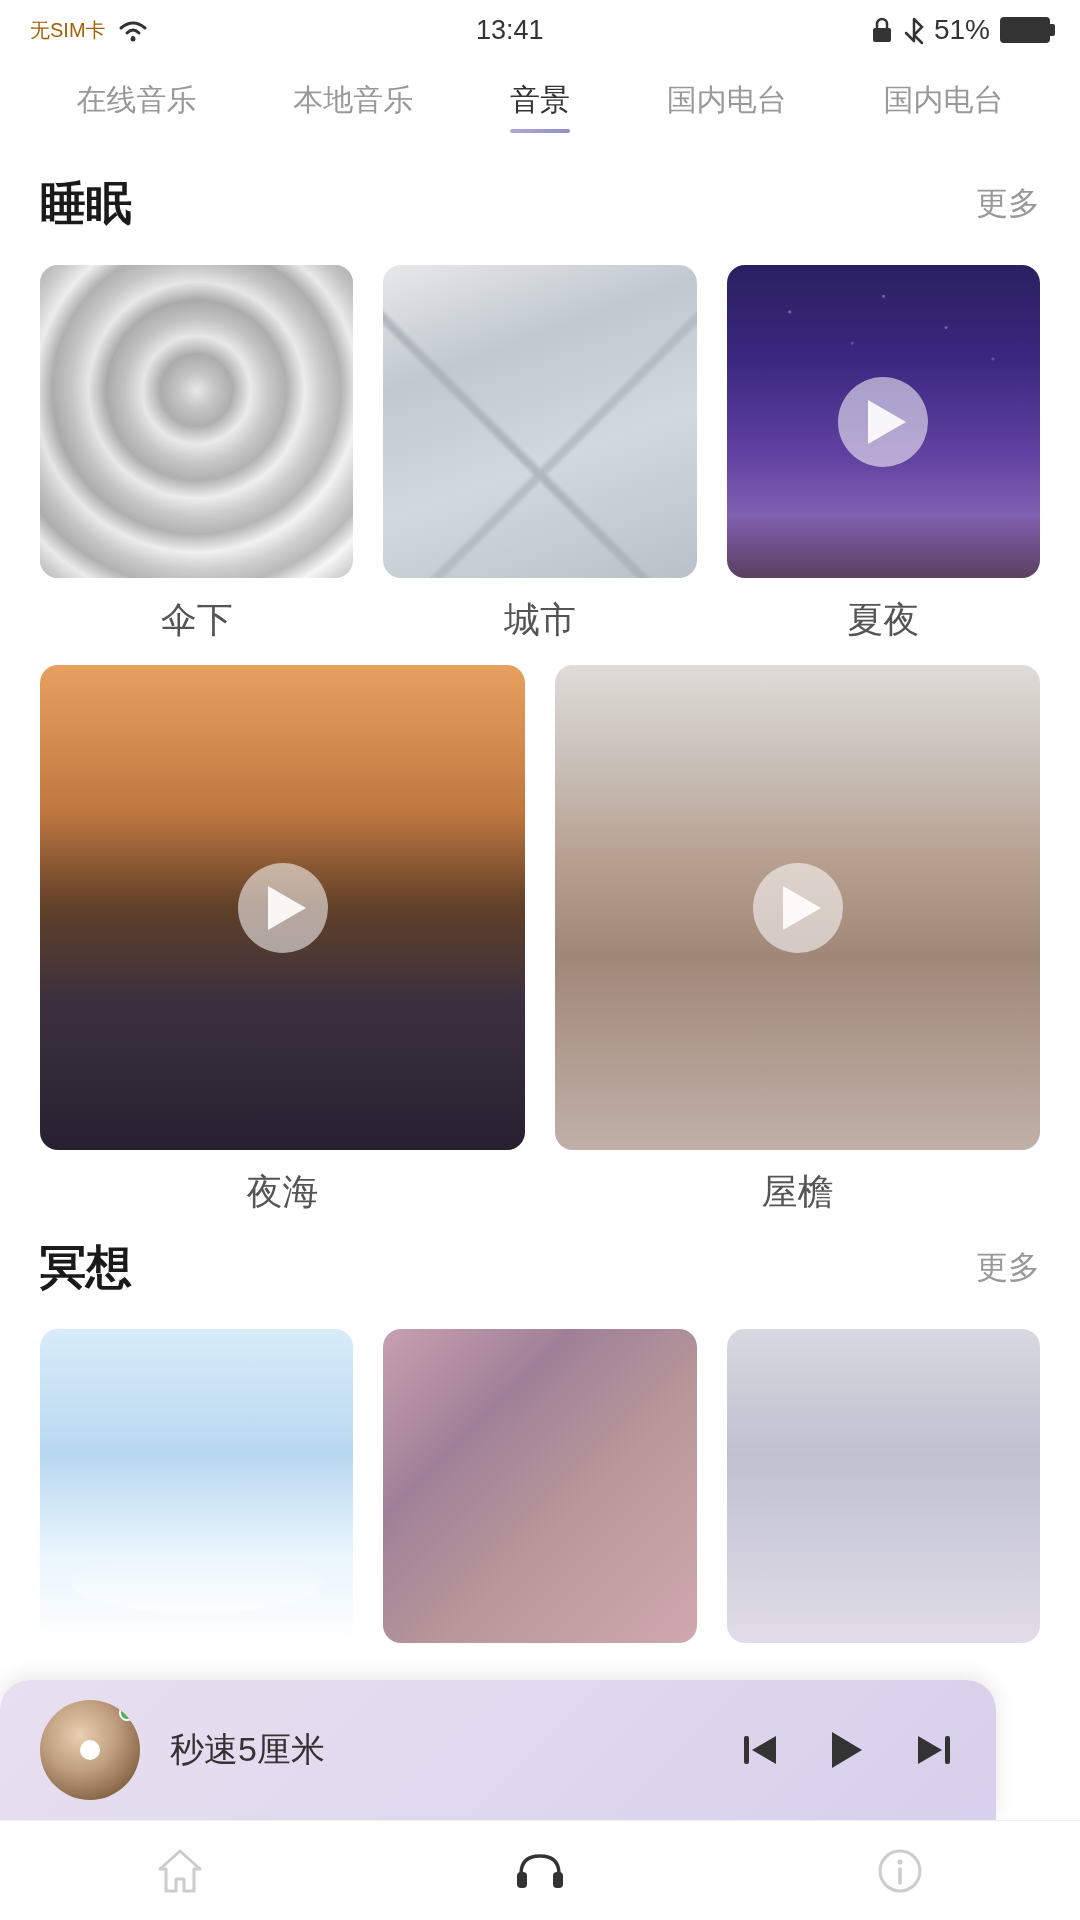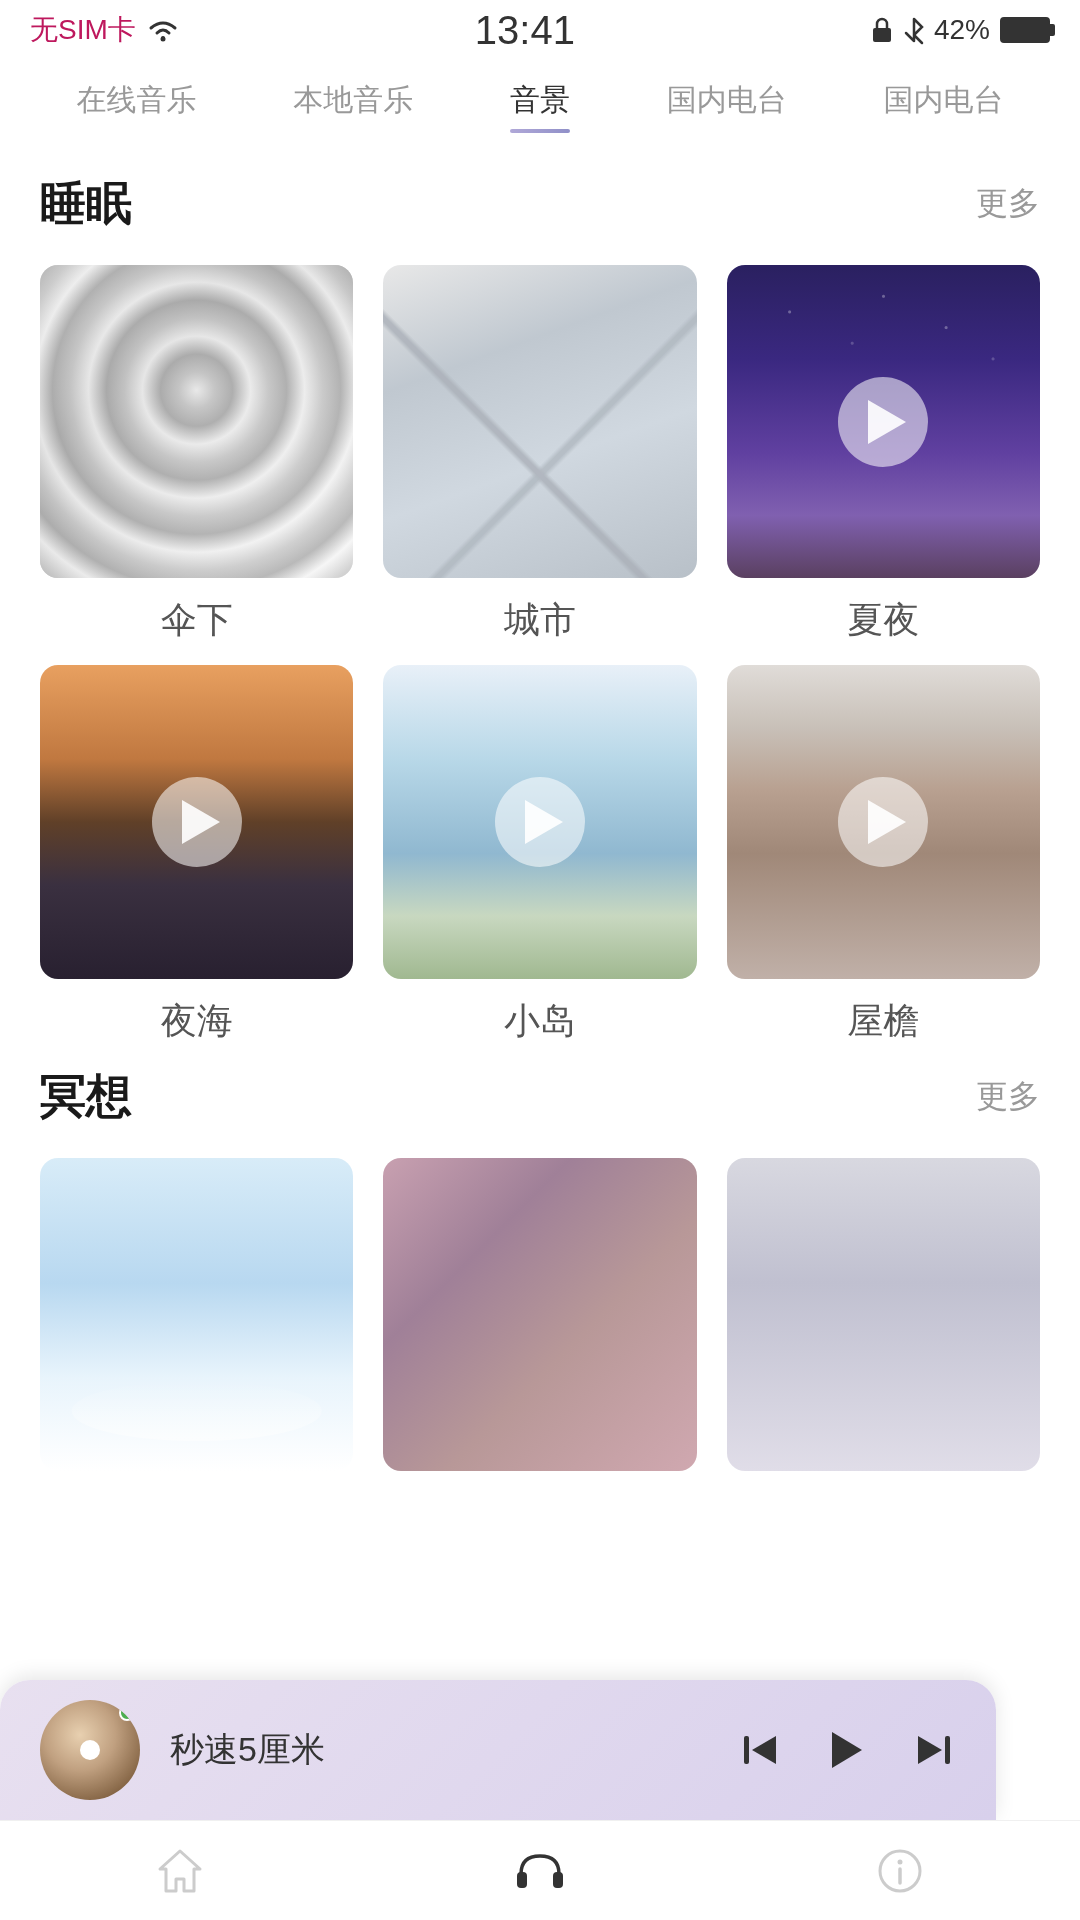--- a/index.html
+++ b/index.html
@@ -15,28 +15,28 @@
     
     .status-bar {
       display: flex;
       justify-content: space-between;
       align-items: center;
       padding: 10px 30px;
       height: 60px;
       background: #fff;
     }
     .status-left {
-      font-size: 28px;
-      color: #be185d;
+      font-size: 20px;
+      color: #a16207;
       display: flex;
       align-items: center;
       gap: 10px;
     }
     .status-center {
-      font-size: 40px;
+      font-size: 27px;
       font-weight: 500;
       color: #333;
     }
     .status-right {
       display: flex;
       align-items: center;
       gap: 10px;
       font-size: 26px;
       color: #333;
     }
@@ -349,21 +349,21 @@
   </div>
   <div class="status-center">13:41</div>
   <div class="status-right">
     <svg width="24" height="30" viewBox="0 0 24 30">
       <rect x="3" y="13" width="18" height="14" rx="2" fill="#333"></rect>
       <path d="M7 13V9a5 5 0 0110 0v4" fill="none" stroke="#333" stroke-width="2.5"></path>
     </svg>
     <svg width="20" height="30" viewBox="0 0 20 30">
       <path d="M10 4 L10 26 M10 4 L18 12 L10 20 M10 20 L18 28 M10 26 L2 18" stroke="#333" stroke-width="2.5" fill="none" stroke-linecap="round"></path>
     </svg>
-    <span style="font-size:28px;color:#333;">42%</span>
+    <span style="font-size:28px;color:#333;">51%</span>
     <div class="battery-icon"></div>
   </div>
 </div>
 
 <div class="tab-bar">
   <div class="tab-item">
     <span>在线音乐</span>
     <div class="tab-item-underline-spacer"></div>
   </div>
   <div class="tab-item">
@@ -414,28 +414,20 @@
   </div>
 
   <div class="grid-row">
     <div class="grid-item">
       <div class="grid-img img-night-sea">
         <div class="play-btn">
           <div class="play-triangle"></div>
         </div>
       </div>
       <span class="grid-label">夜海</span>
-    </div>
-    <div class="grid-item">
-      <div class="grid-img img-island">
-        <div class="play-btn">
-          <div class="play-triangle"></div>
-        </div>
-      </div>
-      <span class="grid-label">小岛</span>
     </div>
     <div class="grid-item">
       <div class="grid-img img-eaves">
         <div class="play-btn">
           <div class="play-triangle"></div>
         </div>
       </div>
       <span class="grid-label">屋檐</span>
     </div>
   </div>

